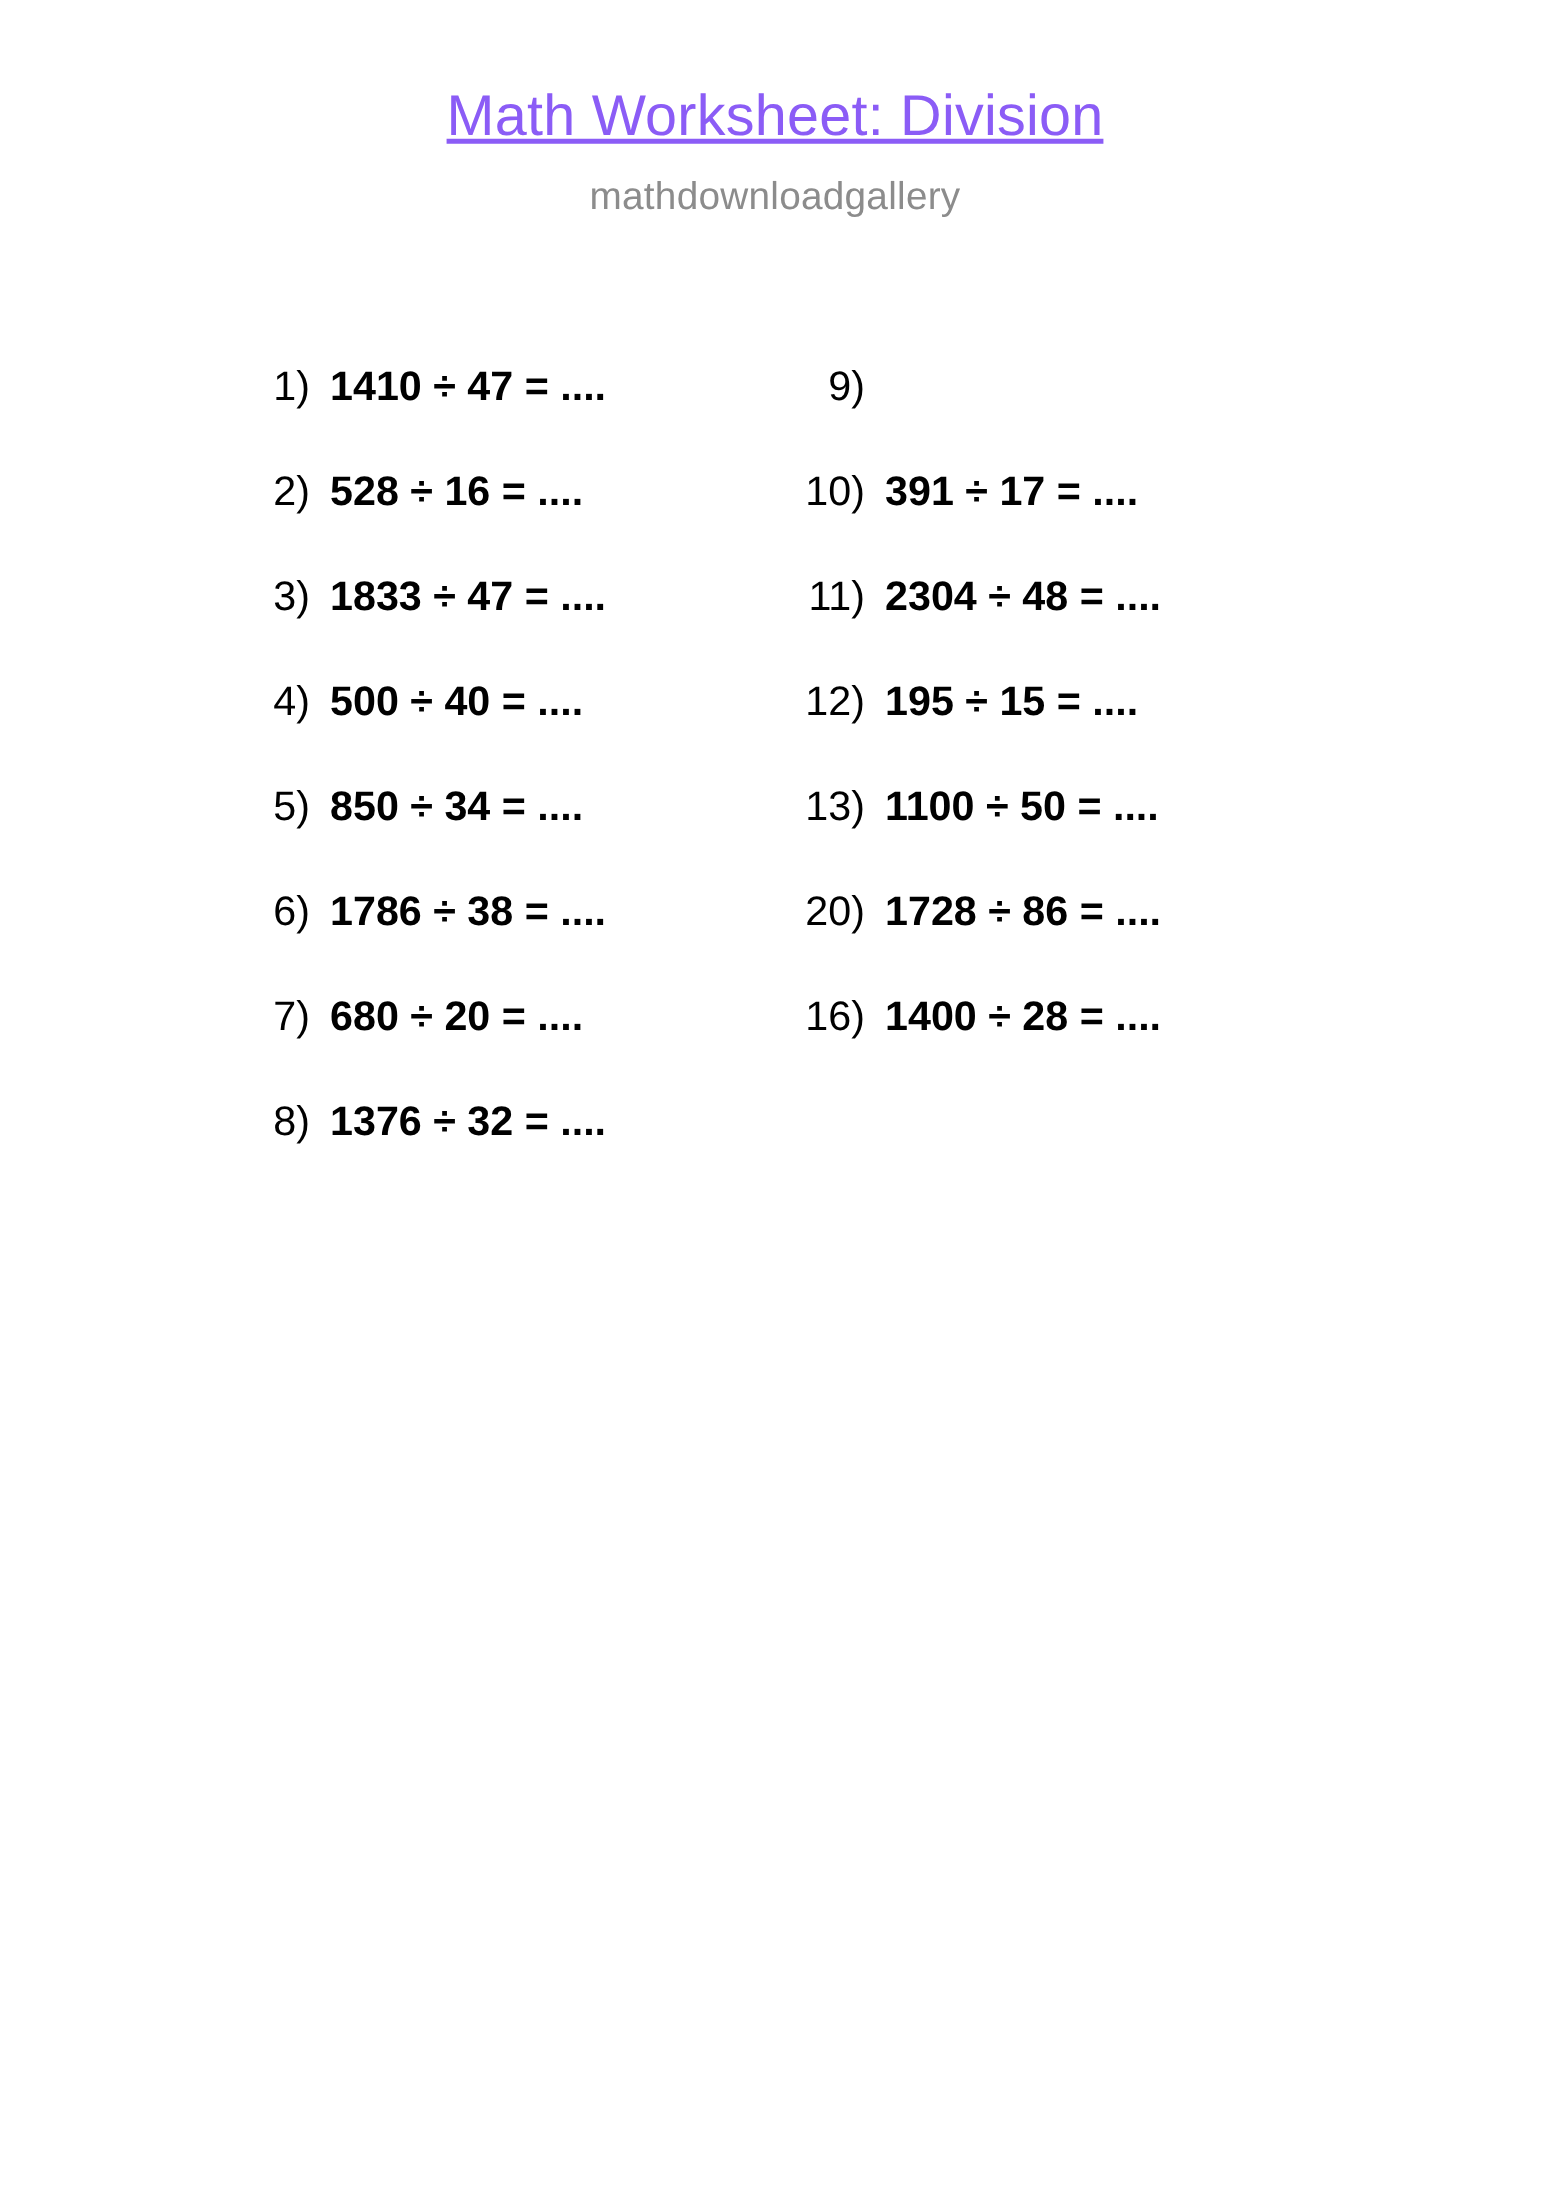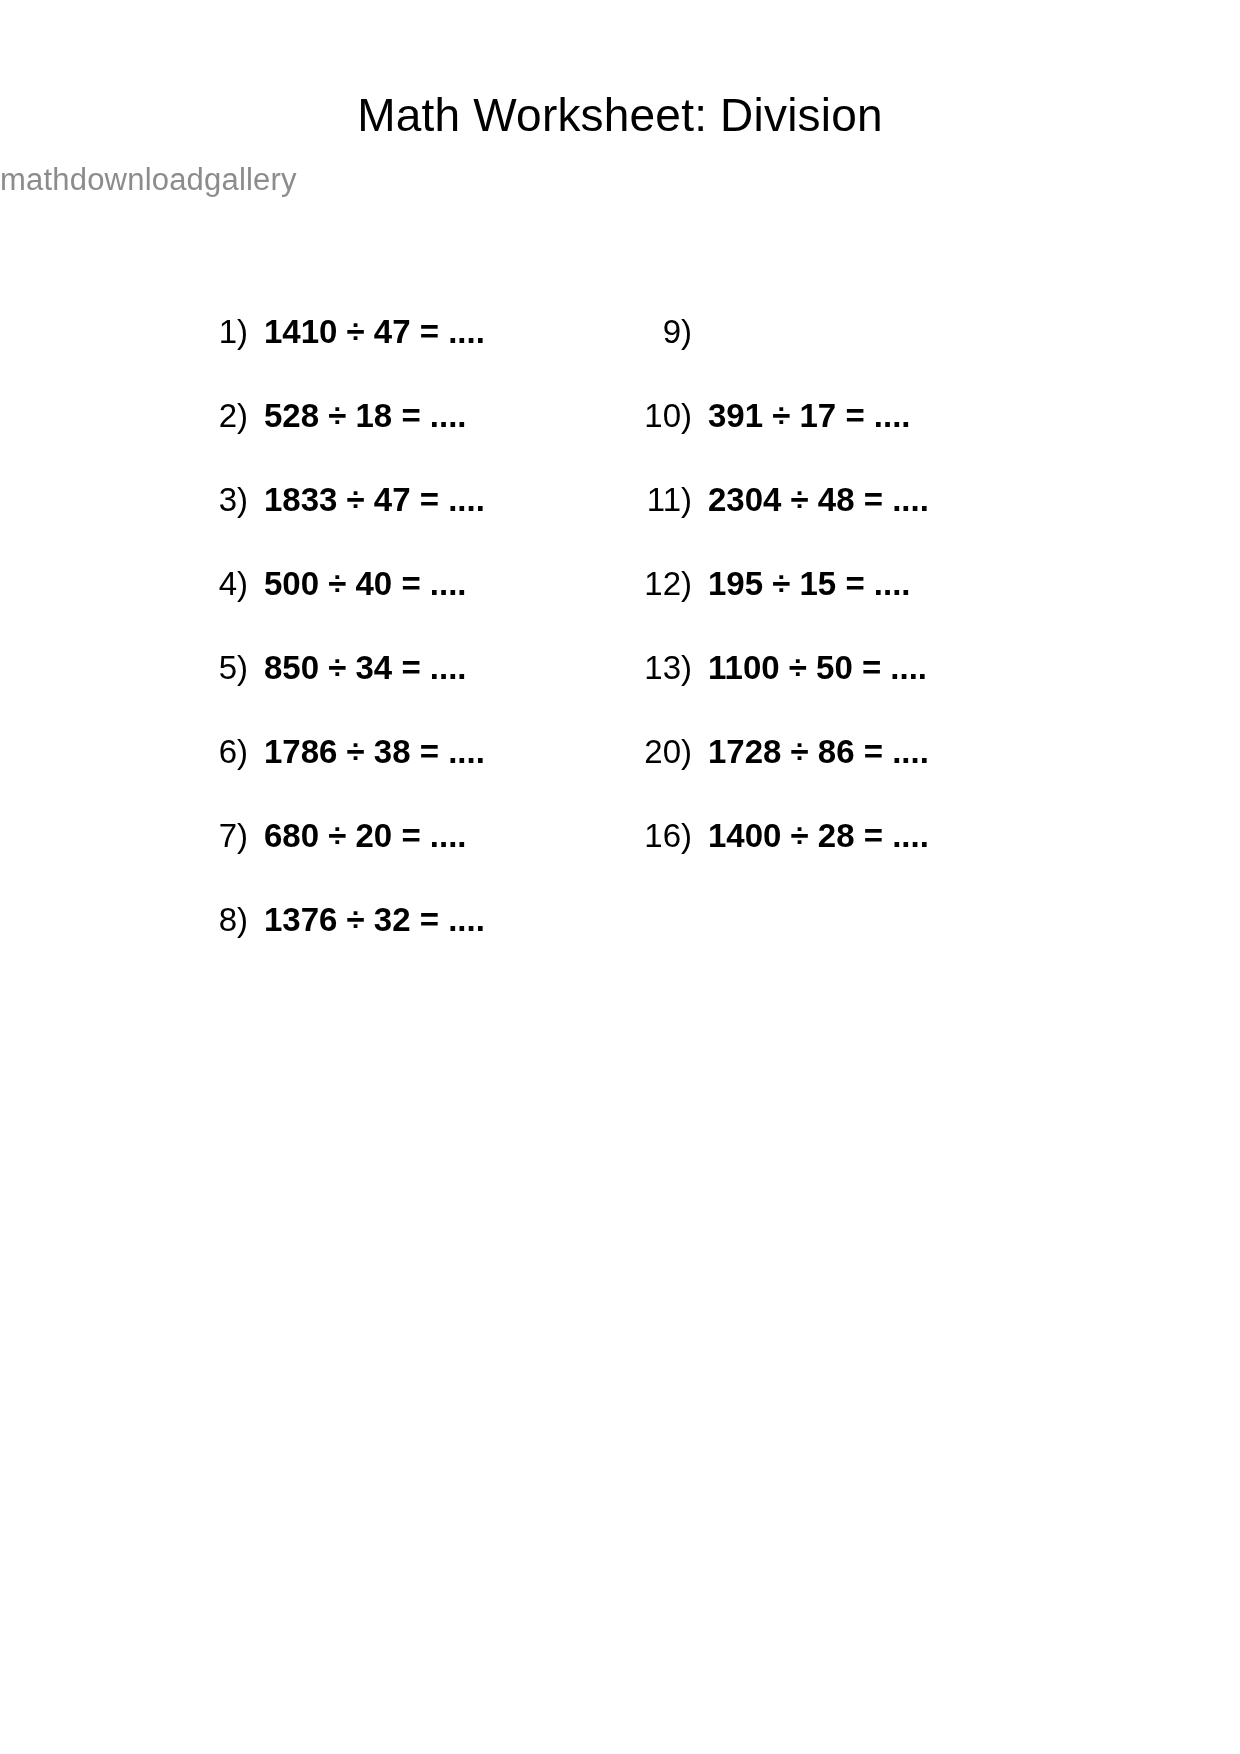--- a/index.html
+++ b/index.html
@@ -18,27 +18,28 @@
   .sheet {
     width: 1240px;
     height: 1754px;
     box-sizing: border-box;
     padding: 0;
   }
   .title {
     text-align: center;
     font-size: 46px;
     font-weight: normal;
-    color: #000000;
+    color: #8b5cf6;
     margin: 0;
-    padding-top: 88px;
+    padding-top: 65px;
     letter-spacing: 0.2px;
+    text-decoration: underline;
   }
   .subtitle {
-    text-align: left;
+    text-align: center;
     font-size: 31px;
     color: #8c8c8c;
     margin: 0;
     padding-top: 20px;
     letter-spacing: 0.2px;
   }
   .problems {
     margin-top: 92px;
     display: flex;
     justify-content: center;
@@ -85,21 +86,21 @@
 
   <div class="problems">
 
     <div class="column col-left">
       <div class="problem">
         <span class="num">1)</span>
         <span class="expr">1410 ÷ 47 = ....</span>
       </div>
       <div class="problem">
         <span class="num">2)</span>
-        <span class="expr">528 ÷ 18 = ....</span>
+        <span class="expr">528 ÷ 16 = ....</span>
       </div>
       <div class="problem">
         <span class="num">3)</span>
         <span class="expr">1833 ÷ 47 = ....</span>
       </div>
       <div class="problem">
         <span class="num">4)</span>
         <span class="expr">500 ÷ 40 = ....</span>
       </div>
       <div class="problem">

